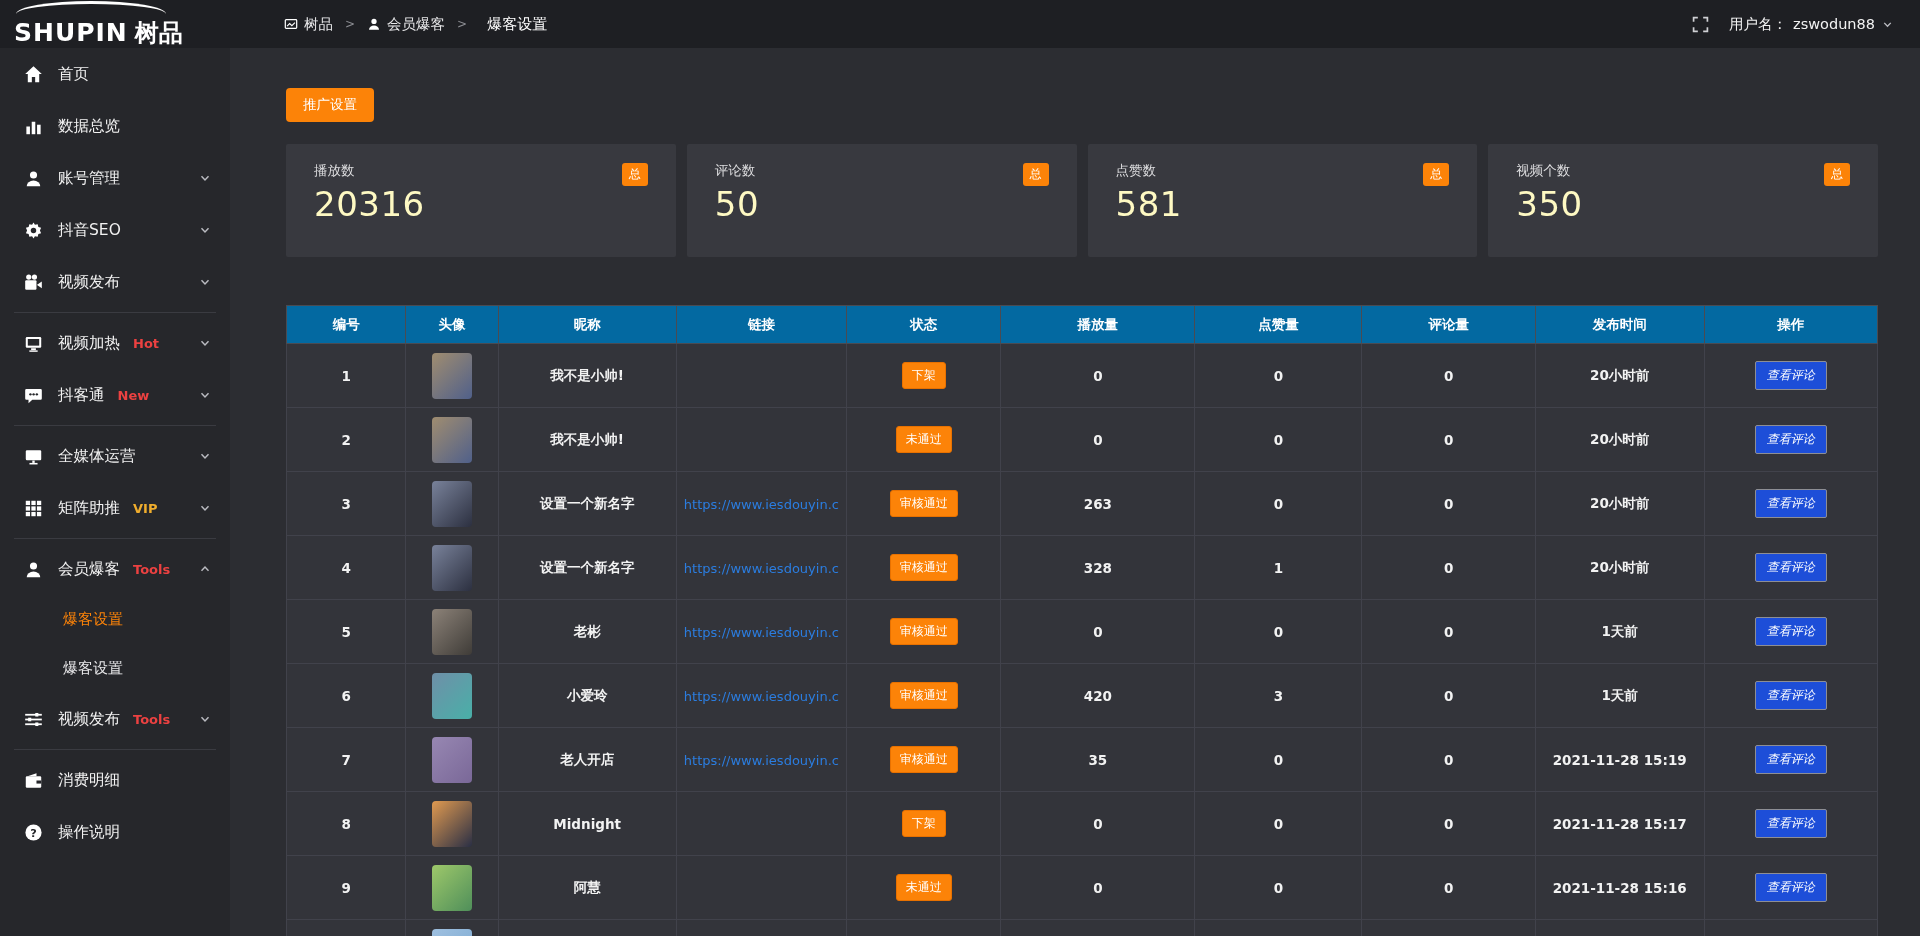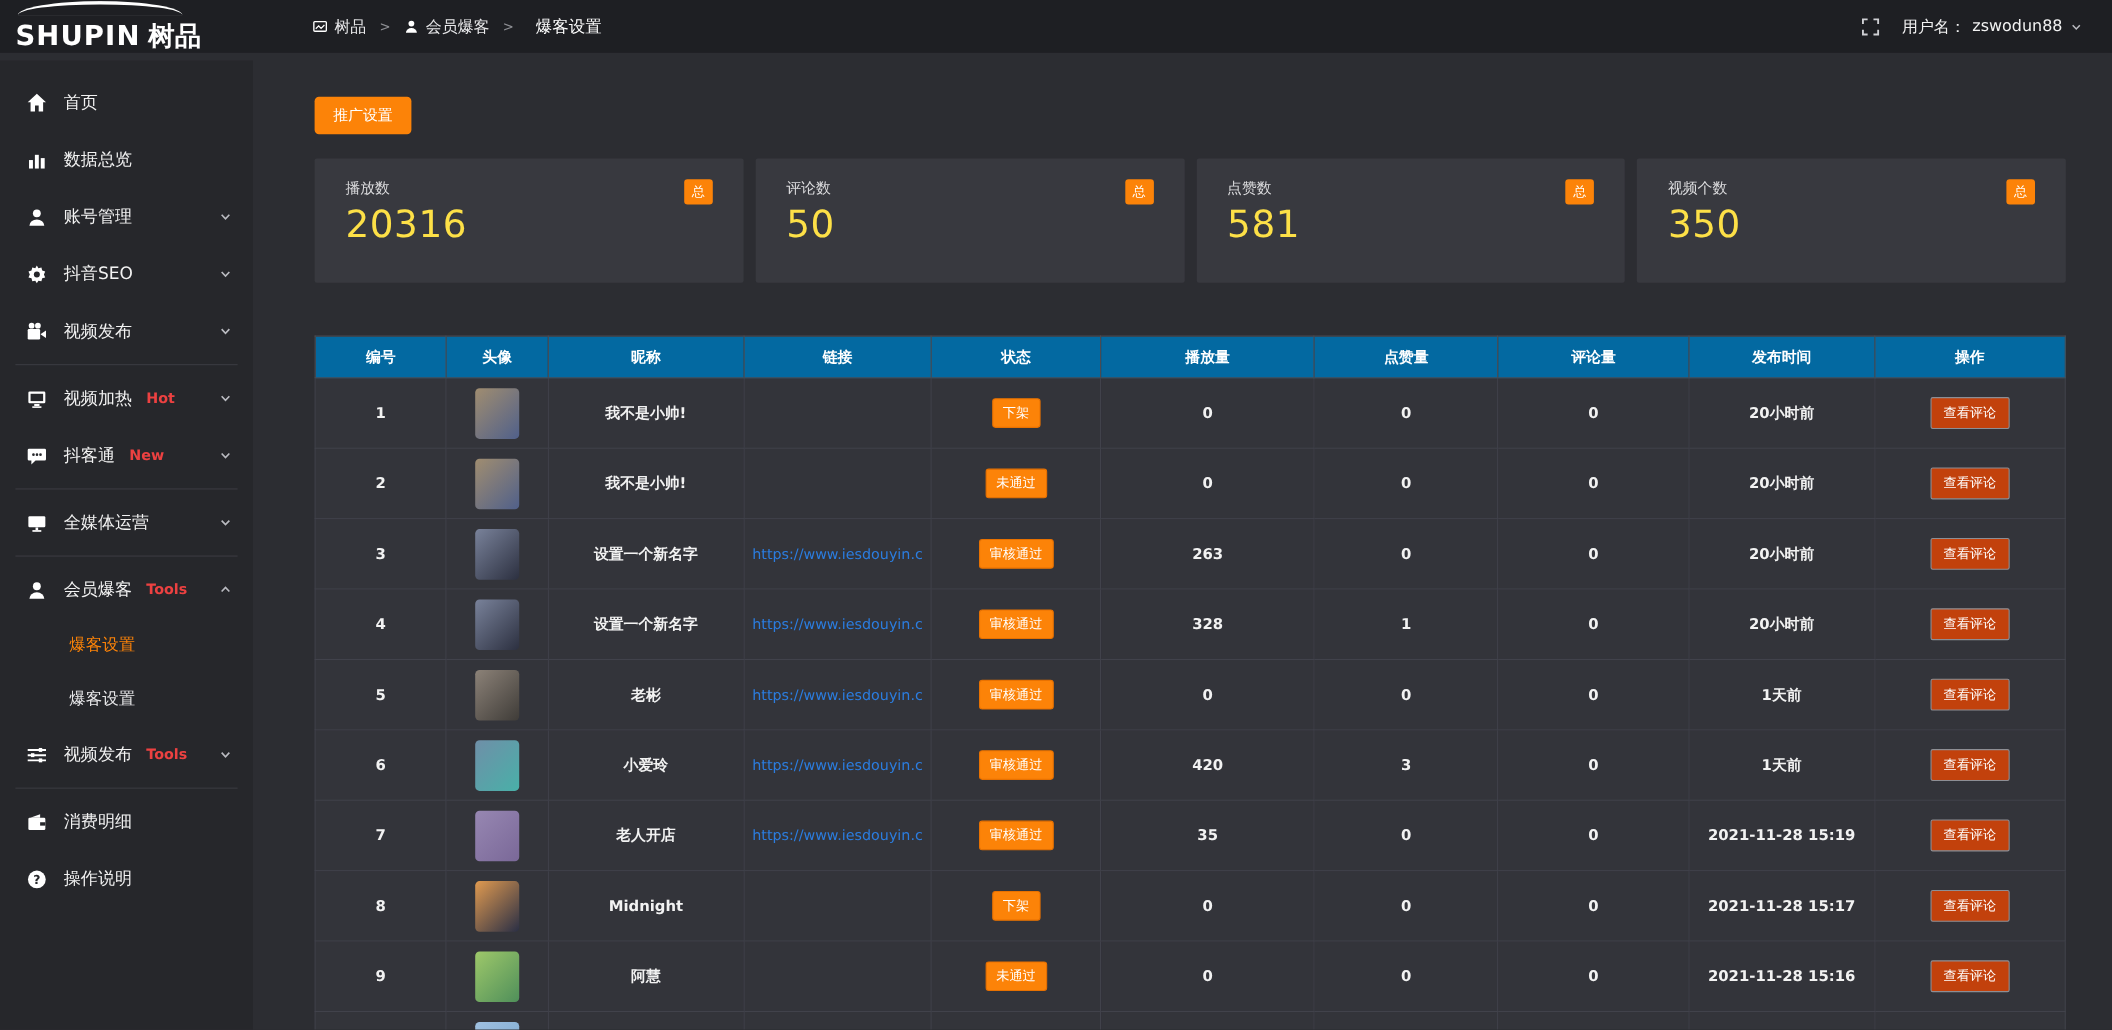--- a/index.html
+++ b/index.html
@@ -20,57 +20,57 @@
   .logo-cn{ font-size:24px; font-weight:700; color:#fff; margin-left:7px; line-height:1.25; }
   .breadcrumb{ margin-left:54px; display:flex; align-items:center; gap:12px; font-size:14.5px; }
   .bc-item{ display:flex; align-items:center; gap:6px; color:#e8e8ea; cursor:pointer; }
   .bc-current{ margin-left:8px; color:#fff; font-size:15px; }
   .bc-sep{ color:#8d8e93; font-size:12px; }
   .header-right{ margin-left:auto; display:flex; align-items:center; gap:20px; padding-right:26px; }
   .hicon{ display:inline-flex; width:17px; height:17px; }
   .user-entry{ display:flex; align-items:center; gap:6px; font-size:14.5px; color:#f2f2f2; cursor:pointer; }
   
   .sidebar{
-    position:absolute; left:0; top:55px; bottom:0; width:230px;
+    position:absolute; left:0; top:36px; bottom:0; width:230px;
     background:#26272b; padding-top:12px;
   }
   .sb-item{ height:52px; display:flex; align-items:center; padding:0 18px 0 24px;
     font-size:15.5px; color:#f2f2f2; cursor:pointer; }
   .sb-item .icon{ width:19px; height:19px; display:inline-flex; flex:0 0 19px; }
   .sb-label{ margin-left:15px; }
   .sb-tag{ margin-left:13px; font-size:13px; font-weight:700; }
   .sb-chev{ margin-left:auto; width:14px; height:14px; display:inline-flex; }
   .sb-divider{ height:1px; background:#3a3b41; margin:4px 14px; }
   .sb-sub{ height:49px; display:flex; align-items:center; padding-left:63px;
     font-size:15px; color:#e8e8ea; cursor:pointer; }
   .sb-sub.active{ color:#fc8308; }
   
   .main{ margin-left:230px; padding:40px 42px 0 56px; }
   .promo-btn{ background:#fc8308; color:#fff; border:none; border-radius:4px;
     padding:8px 17px; font-size:13.5px; cursor:pointer; font-family:inherit; }
   .stats{ display:flex; gap:11px; margin-top:22px; }
   .card{ flex:1; background:#38393f; border-radius:2px; position:relative;
     padding:18px 28px 0 28px; height:113px; }
   .card-label{ font-size:13.5px; color:#dcdcde; }
-  .card-value{ font-size:34px; color:#fde047; margin-top:4px; letter-spacing:0.5px; }
+  .card-value{ font-size:34px; color:#fef9c3; margin-top:4px; letter-spacing:0.5px; }
   .total-badge{ position:absolute; top:19px; right:28px; background:#fc8308;
     color:#fff; font-size:12px; padding:3px 7px; border-radius:3px; }
   
   .grid{ width:100%; border-collapse:collapse; table-layout:fixed; margin-top:48px; }
   .grid th{ background:#0369a1; height:38px; font-size:13.5px; font-weight:600;
     color:#fff; border:1px solid #4a4b52; }
   .grid td{ background:#33343a; height:64px; border:1px solid #41424b; color:#f2f2f2;
     font-size:13.5px; font-weight:600; text-align:center; padding:0 6px;
     overflow:hidden; white-space:nowrap; }
   .avatar{ width:40px; height:46px; border-radius:4px; margin:0 auto; }
   .link{ color:#2b7de0; text-decoration:none; font-size:13px; font-weight:400; cursor:pointer; }
   .status-badge{ display:inline-block; background:#fc8308; border:1px solid #e87100;
     color:#fff; font-size:12px; font-weight:400; padding:4px 9px; border-radius:3px; }
-  .view-btn{ background:#c2410c; border:1px solid #8d8e94; color:#fff; font-size:12px;
-    padding:5px 11px; border-radius:2px; cursor:pointer; font-family:inherit; }
+  .view-btn{ background:#1d4ed8; border:1px solid #8d8e94; color:#fff; font-size:12px;
+    padding:5px 11px; border-radius:2px; cursor:pointer; font-family:inherit;font-style:italic; }
 </style>
 </head>
 <body>
 
 <header class="top-header">
   <div class="logo-wrap">
     <div class="logo-arc"></div>
     <span class="logo-en">SHUPIN</span>
     <span class="logo-cn">树品</span>
   </div>
@@ -218,20 +218,44 @@
     <div class="sb-divider"></div>
     <div class="sb-item">
       <span class="icon">
         <svg viewBox="0 0 16 16">
           <rect x="1.5" y="2.8" width="13" height="8.4" rx="1" fill="#fff"></rect>
           <rect x="7" y="11.4" width="2" height="2" fill="#fff"></rect>
           <rect x="4.6" y="13.4" width="6.8" height="1.3" fill="#fff"></rect>
         </svg>
       </span>
       <span class="sb-label">全媒体运营</span>
+      <span class="sb-chev">
+        <svg viewBox="0 0 16 16">
+          <polyline points="4,6 8,10.2 12,6" fill="none" stroke="#babbc1" stroke-width="1.7"></polyline>
+        </svg>
+      </span>
+    </div>
+    <div class="sb-item">
+      <span class="icon">
+        <svg viewBox="0 0 16 16">
+          <g fill="#fff">
+            <rect x="1.5" y="1.5" width="3.6" height="3.6"></rect>
+            <rect x="6.2" y="1.5" width="3.6" height="3.6"></rect>
+            <rect x="10.9" y="1.5" width="3.6" height="3.6"></rect>
+            <rect x="1.5" y="6.2" width="3.6" height="3.6"></rect>
+            <rect x="6.2" y="6.2" width="3.6" height="3.6"></rect>
+            <rect x="10.9" y="6.2" width="3.6" height="3.6"></rect>
+            <rect x="1.5" y="10.9" width="3.6" height="3.6"></rect>
+            <rect x="6.2" y="10.9" width="3.6" height="3.6"></rect>
+            <rect x="10.9" y="10.9" width="3.6" height="3.6"></rect>
+          </g>
+        </svg>
+      </span>
+      <span class="sb-label">矩阵助推</span>
+      <span class="sb-tag" style="color: rgb(239, 173, 45);">VIP</span>
       <span class="sb-chev">
         <svg viewBox="0 0 16 16">
           <polyline points="4,6 8,10.2 12,6" fill="none" stroke="#babbc1" stroke-width="1.7"></polyline>
         </svg>
       </span>
     </div>
     <div class="sb-divider"></div>
     <div class="sb-item">
       <span class="icon">
         <svg viewBox="0 0 16 16">

